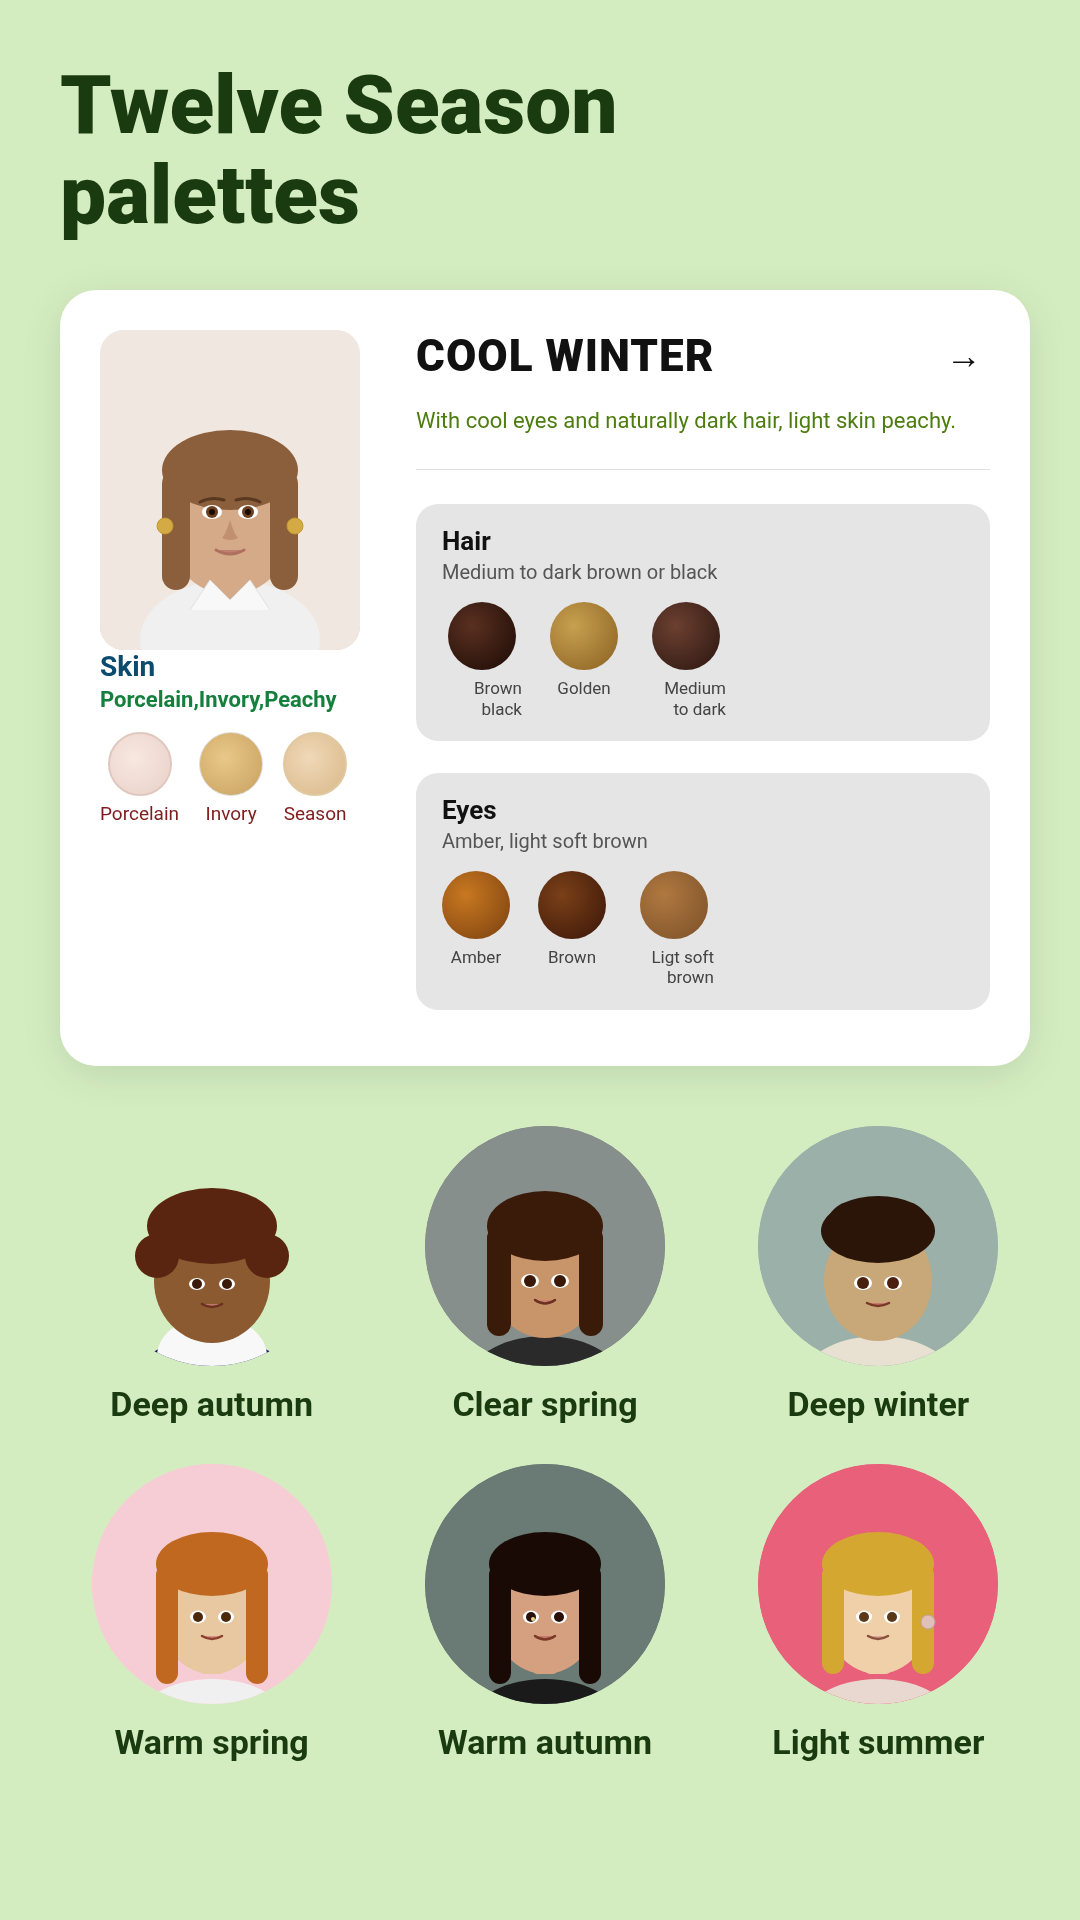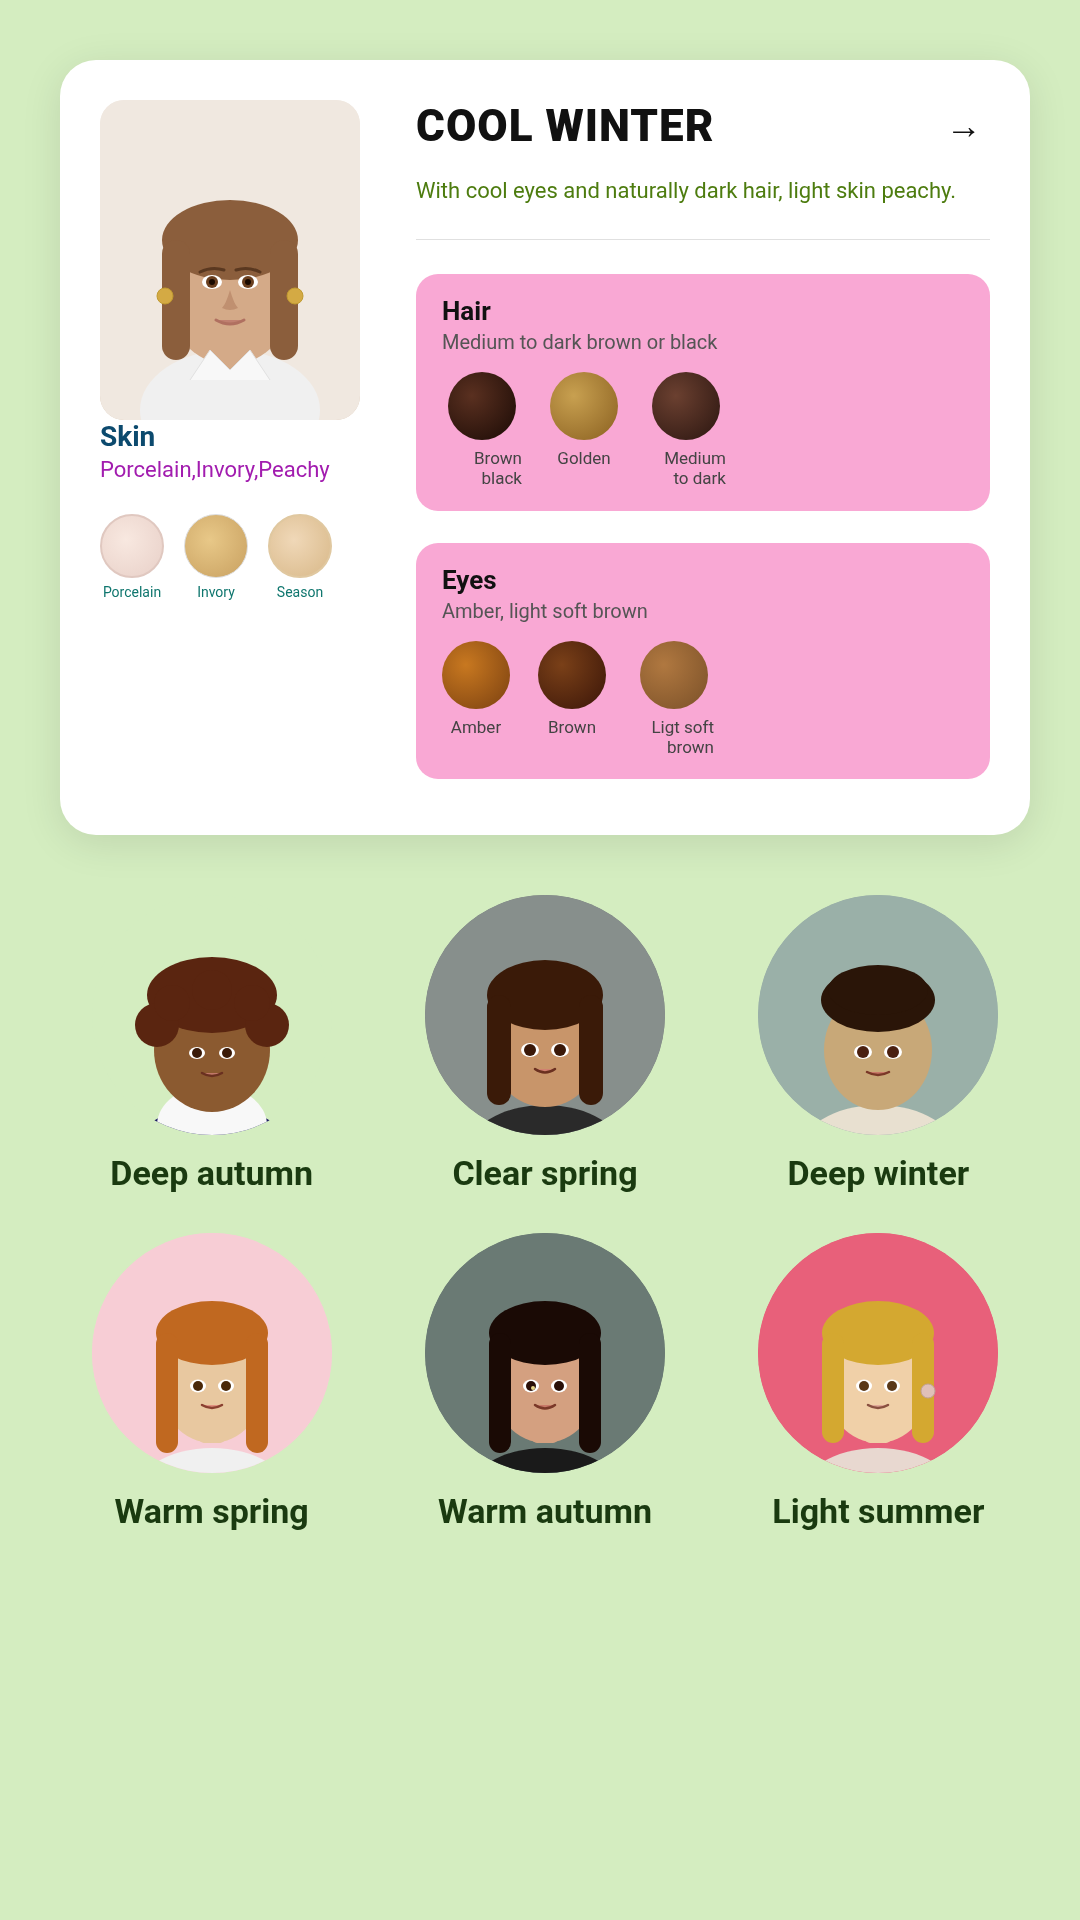--- a/index.html
+++ b/index.html
@@ -48,22 +48,23 @@
 
     .skin-label {
       font-size: 28px;
       font-weight: 700;
       color: #0c4a6e;
       margin-bottom: 4px;
     }
 
     .skin-sublabel {
       font-size: 22px;
-      color: #a21caf;
-      margin-bottom: 32px;
+      color: #15803d;
+      margin-bottom: 20px;
+      font-weight: bold;
     }
 
     .skin-swatches {
       display: flex;
       gap: 20px;
       margin-bottom: 8px;
     }
 
     .swatch-item {
       display: flex;
@@ -73,22 +74,22 @@
     }
 
     .swatch-circle {
       width: 64px;
       height: 64px;
       border-radius: 50%;
       border: 1px solid #ddd;
     }
 
     .swatch-label {
-      font-size: 14px;
-      color: #0f766e;
+      font-size: 19px;
+      color: #7f1d1d;
       text-align: right;
     }
 
     .card-right {
       flex: 1;
       display: flex;
       flex-direction: column;
       gap: 16px;
     }
 
@@ -124,21 +125,21 @@
       margin-bottom: 16px;
     }
 
     .divider {
       height: 1px;
       background: #e0e0e0;
       margin-bottom: 18px;
     }
 
     .attribute-box {
-      background: #f9a8d4;
+      background: #e5e5e5;
       border-radius: 22px;
       padding: 22px 26px;
       margin-bottom: 16px;
     }
 
     .attr-title {
       font-size: 26px;
       font-weight: 700;
       color: #111;
       margin-bottom: 4px;
@@ -238,20 +239,24 @@
       align-items: center;
       justify-content: center;
       overflow: hidden;
     }
   </style>
 </head>
 <body>
 
 <div class="page-container">
 
+  <h1 class="main-title">
+    <span>Twelve Season</span><br>
+    <span>palettes</span>
+  </h1>
 
   <div class="season-card">
 
     <div class="card-left">
       <div class="person-illustration">
 
         <svg width="260" height="320" viewBox="0 0 260 320" xmlns="http://www.w3.org/2000/svg">
 
           <rect width="260" height="320" fill="#f0e8e0" rx="24"></rect>
 

